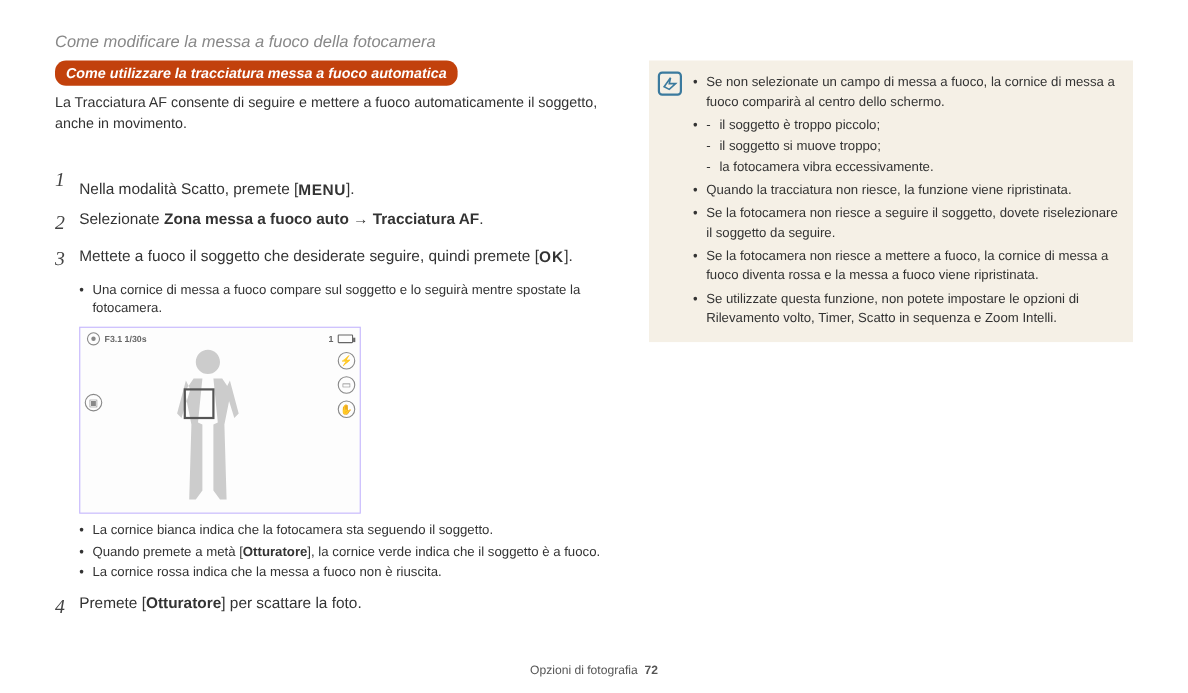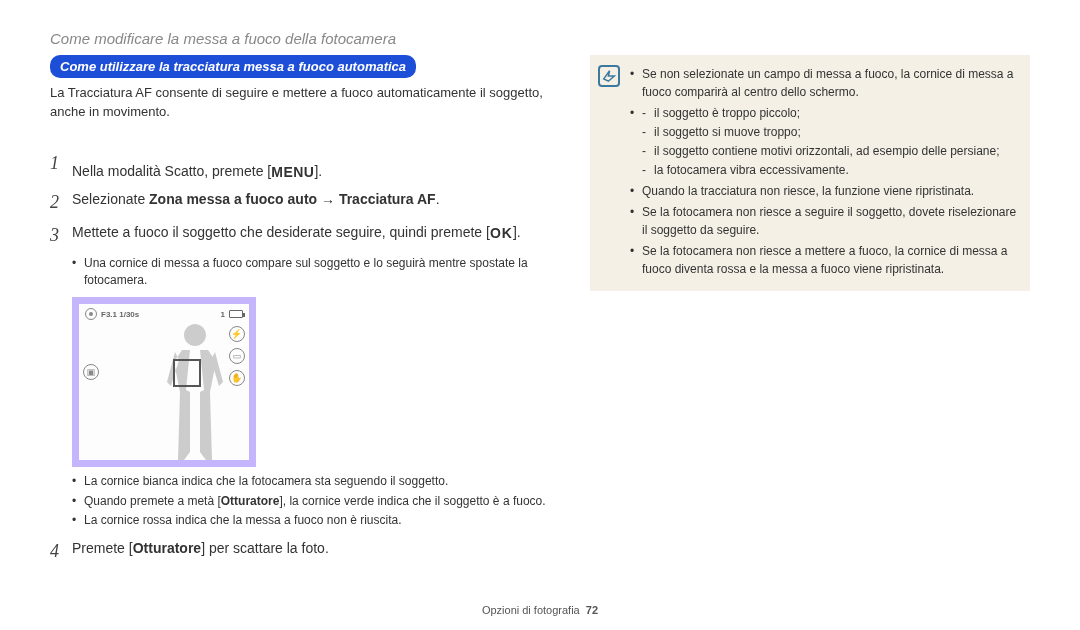--- a/index.html
+++ b/index.html
@@ -2,32 +2,32 @@
 <html><head>
 <meta charset="utf-8">
 <style>
   * { box-sizing: border-box; margin: 0; padding: 0; }
   html, body { width: 1080px; height: 630px; font-family: "Segoe UI", Arial, sans-serif; color: #333; background: #fff; }
   .page { width: 1080px; height: 630px; padding: 30px 50px 20px 50px; position: relative; }
   .header-title { font-size: 15px; font-style: italic; color: #888; margin-bottom: 8px; }
   .columns { display: flex; gap: 30px; }
   .col-left { flex: 0 0 510px; }
   .col-right { flex: 1; }
-  .pill { display: inline-block; background: #1d4ed8; color: #fff; font-size: 13px; font-weight: bold; padding: 4px 10px; border-radius: 10px; margin-bottom: 6px; font-style: italic; }
+  .pill { display: inline-block; background: #c2410c; color: #fff; font-size: 13px; font-weight: bold; padding: 4px 10px; border-radius: 10px; margin-bottom: 6px; font-style: italic; }
   .intro { font-size: 13px; line-height: 1.45; margin-bottom: 28px; }
   .steps { list-style: none; }
   .step { display: flex; margin-bottom: 6px; font-size: 14px; line-height: 1.5; }
   .step-num { flex: 0 0 22px; font-style: italic; font-size: 18px; color: #444; font-family: Georgia, serif; }
   .step-text { flex: 1; }
   .menu-icon { display: inline-block; font-family: Arial, sans-serif; font-weight: 900; font-size: 14px; letter-spacing: 0.5px; vertical-align: -1px; margin-top: 12px; }
   .ok-icon { display: inline-block; font-family: Arial, sans-serif; font-weight: 900; font-size: 14px; letter-spacing: 1px; vertical-align: -1px; }
   .sub-bullets { list-style: none; margin: 4px 0 8px 22px; }
   .sub-bullets li { font-size: 12px; line-height: 1.45; position: relative; padding-left: 12px; margin-bottom: 2px; }
   .sub-bullets li::before { content: "•"; position: absolute; left: 0; top: 0; }
-  .camera-illus { width: 184px; height: 170px; border: 7px solid #c4b5fd; margin: 6px 0 6px 22px; position: relative; background: #fdfdfd; text-align: right; }
+  .camera-illus { width: 256px; height: 170px; border: 1px solid #c4b5fd; margin: 6px 0 6px 22px; position: relative; background: #fdfdfd; text-align: right; }
   .camera-top { position: absolute; top: 3px; left: 6px; right: 6px; height: 14px; display: flex; align-items: center; justify-content: space-between; }
   .ci-left { display:flex; align-items:center; gap:4px; }
   .ci-circle { width: 12px; height: 12px; border: 1px solid #888; border-radius: 50%; display:inline-block; position:relative; }
   .ci-circle::after { content:""; position:absolute; width:4px; height:4px; background:#888; border-radius:50%; top:3px; left:3px; }
   .ci-text { font-size: 8px; color:#666; font-weight:bold; }
   .ci-batt { width:14px; height:8px; border:1px solid #666; border-radius:1px; position:relative; }
   .ci-batt::after { content:""; position:absolute; right:-3px; top:2px; width:2px; height:4px; background:#666; }
   .ci-right-icons { position:absolute; right:4px; top:22px; display:flex; flex-direction:column; gap:6px; }
   .ci-ricon { width:16px; height:16px; border:1px solid #888; border-radius:50%; display:flex; align-items:center; justify-content:center; font-size:9px; color:#888; }
   .ci-left-icons { position:absolute; left:4px; top:60px; display:flex; flex-direction:column; gap:6px; }
@@ -134,27 +134,27 @@
           <svg viewBox="0 0 24 24">
               <path fill="none" stroke="#3b7a9e" stroke-width="2.5" d="M3 17 L13 3 L11 12 L21 12 L11 21 Z"></path>
             </svg>
         </span>
         <ul class="note-list">
           <li>Se non selezionate un campo di messa a fuoco, la cornice di messa a fuoco comparirà al centro dello schermo.</li>
           <li>
             <ul class="note-sub">
               <li>il soggetto è troppo piccolo;</li>
               <li>il soggetto si muove troppo;</li>
-              <li>il soggetto contiene motivi orizzontali, ad esempio delle persiane;</li>
               <li>la fotocamera vibra eccessivamente.</li>
             </ul>
           </li>
           <li>Quando la tracciatura non riesce, la funzione viene ripristinata.</li>
           <li>Se la fotocamera non riesce a seguire il soggetto, dovete riselezionare il soggetto da seguire.</li>
           <li>Se la fotocamera non riesce a mettere a fuoco, la cornice di messa a fuoco diventa rossa e la messa a fuoco viene ripristinata.</li>
+          <li>Se utilizzate questa funzione, non potete impostare le opzioni di Rilevamento volto, Timer, Scatto in sequenza e Zoom Intelli.</li>
         </ul>
       </div>
     </div>
   </div>
 
   <div class="footer">
     <span>Opzioni di fotografia</span>&nbsp;&nbsp;<span class="pg">72</span>
   </div>
 </div>
 

